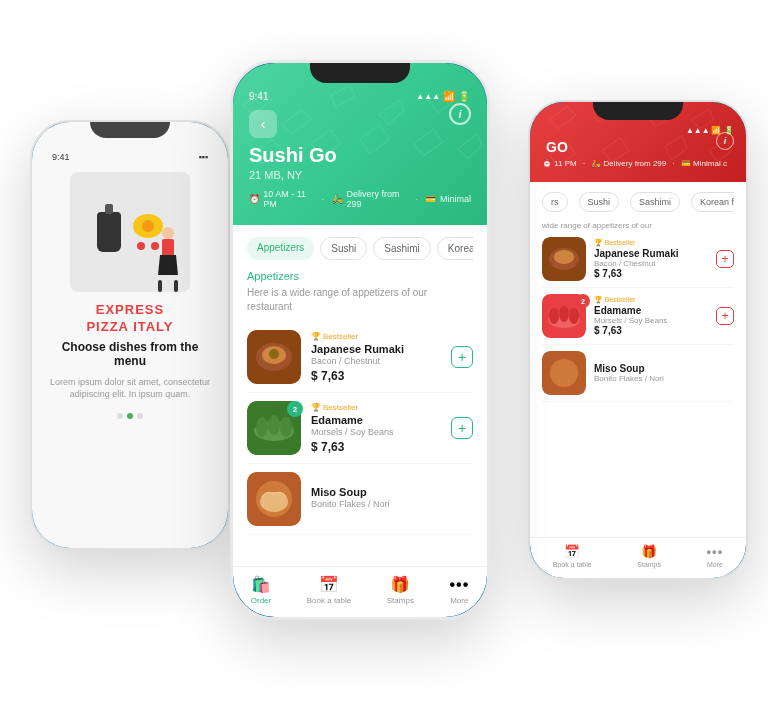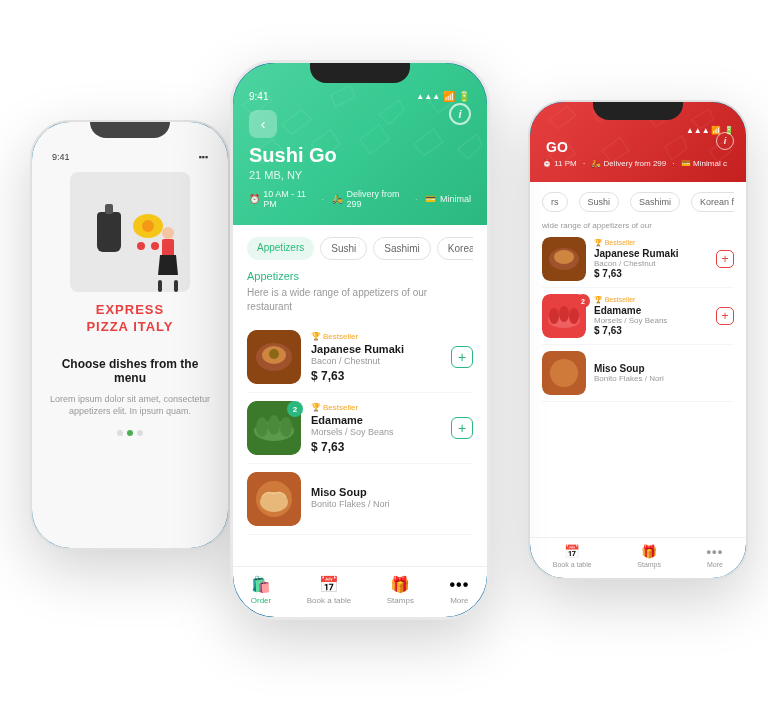--- a/index.html
+++ b/index.html
@@ -129,21 +129,21 @@
       background: #e84040;
       border-radius: 50%;
     }
     .left-brand {
       font-size: 13px;
       font-weight: 800;
       color: #e84040;
       text-align: center;
       letter-spacing: 1px;
       line-height: 1.3;
-      margin-bottom: 21px;
+      margin-bottom: 4px;
     }
     .left-heading {
       font-size: 12px;
       font-weight: 700;
       color: #1a1a1a;
       text-align: center;
       margin-bottom: 8px;
     }
     .left-subtext {
       font-size: 9px;
@@ -648,21 +648,21 @@
         <div style="position:absolute;bottom:0;left:6px;width:4px;height:12px;background:#333;border-radius:2px;"></div>
         <div style="position:absolute;bottom:0;right:6px;width:4px;height:12px;background:#333;border-radius:2px;"></div>
       </div>
     </div>
 
     <div class="left-brand">
       <div>EXPRESS</div>
       <div>PIZZA ITALY</div>
     </div>
     <div class="left-heading">Choose dishes from the menu</div>
-    <div class="left-subtext">Lorem ipsum dolor sit amet, consectetur appetizers elit. In ipsum quam.</div>
+    <div class="left-subtext">Lorem ipsum dolor sit amet, consectetur adipiscing elit. In ipsum quam.</div>
     <div class="left-dots">
       <div class="left-dot"></div>
       <div class="left-dot active"></div>
       <div class="left-dot"></div>
     </div>
   </div>
 </div>
 
 <div class="phone phone-center">
   <div class="phone-notch"></div>

